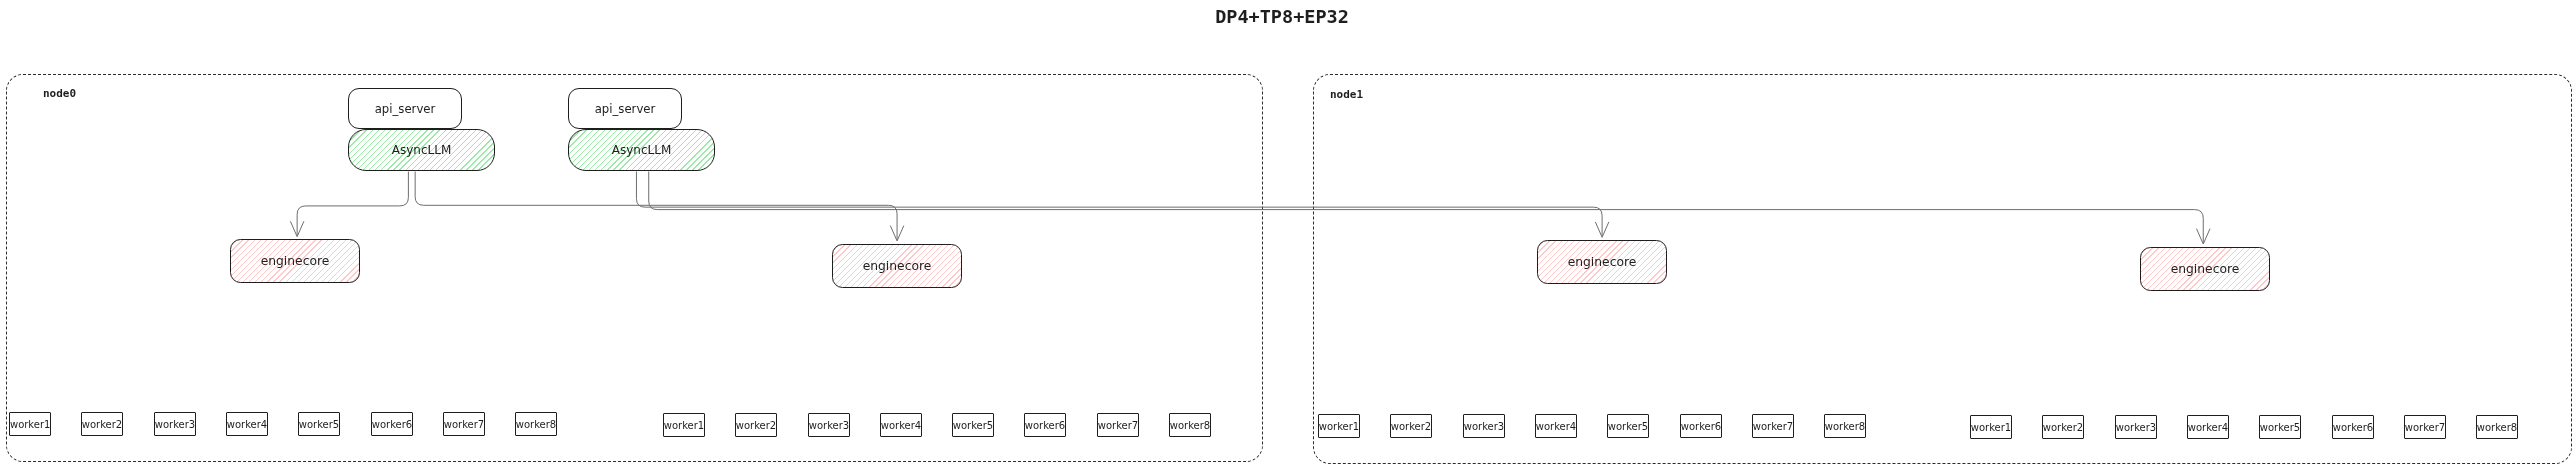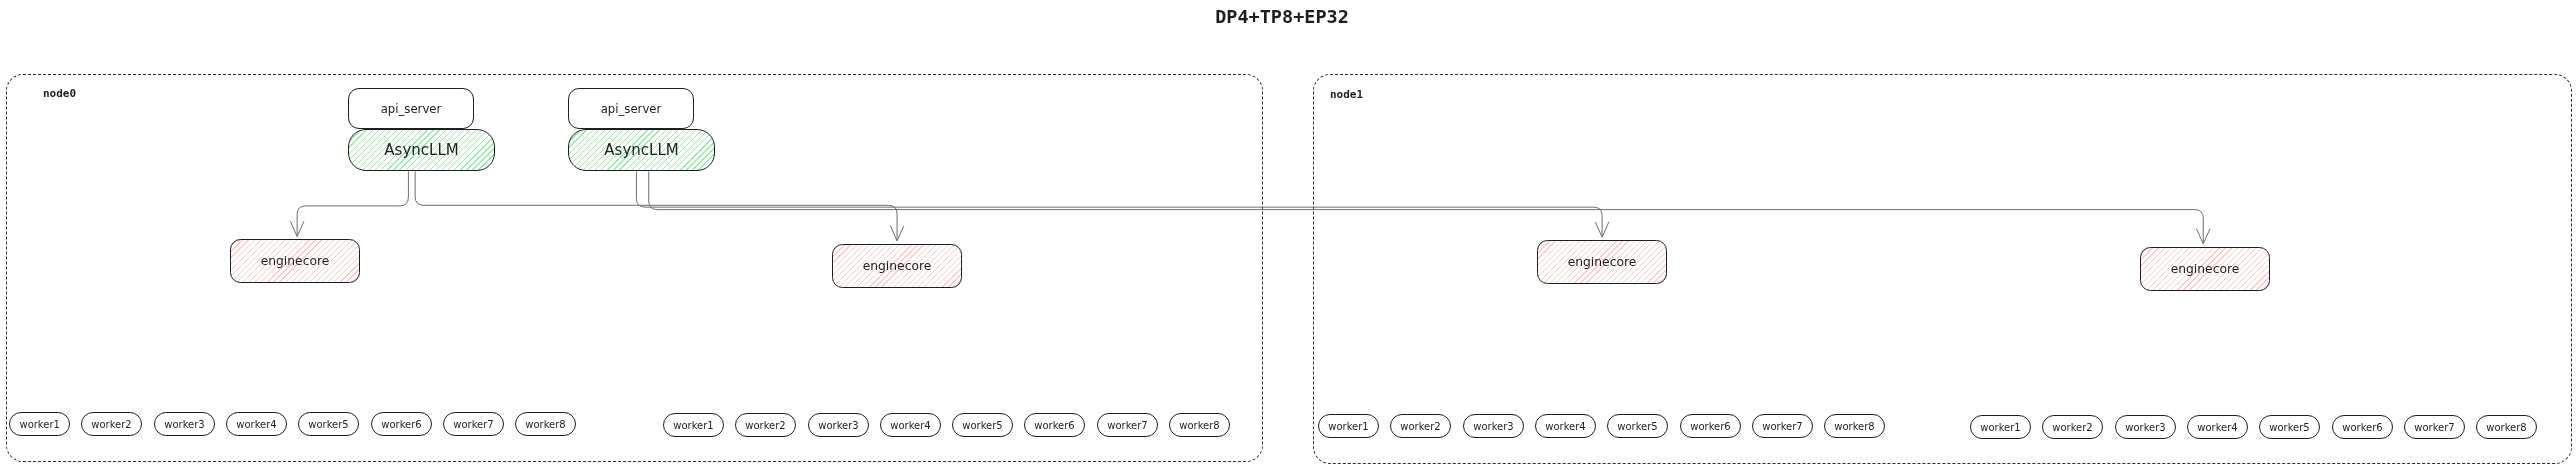--- a/index.html
+++ b/index.html
@@ -43,42 +43,42 @@
   }
   .box{
     position:absolute;
     box-sizing:border-box;
     border:1.2px solid var(--border);
     background:#ffffff;
     display:flex;align-items:center;justify-content:center;
     white-space:nowrap;
   }
   .apiserver{
-    width:126px;height:41px;
+    width:114px;height:41px;
     border-radius:11px;
     font-size:11.7px;
   }
   .asyncllm{
     width:147px;height:42px;
     border-radius:18px;
-    font-size:15px;
+    font-size:12px;
     background:repeating-linear-gradient(135deg,#ffffff 0px,#ffffff 3.4px,var(--green) 3.4px,var(--green) 4.3px);
   }
   .enginecore{
     width:130px;height:44px;
     border-radius:10.5px;
     font-size:12.3px;
     background:repeating-linear-gradient(135deg,#ffffff 0px,#ffffff 3.4px,var(--red) 3.4px,var(--red) 4.3px);
   }
   .worker-box{
     position:absolute;
     box-sizing:border-box;
-    width:61px;height:24px;
+    width:42px;height:24px;
     border:1.2px solid var(--border);
-    border-radius:12px;
+    border-radius:1px;
     background:#ffffff;
     display:flex;align-items:center;justify-content:center;
     font-size:10px;
     white-space:nowrap;
   }
   svg.connectors{
     position:absolute;left:0;top:0;
     pointer-events:none;
   }
   .connector{fill:none;stroke:var(--connector);stroke-width:1.6;}

